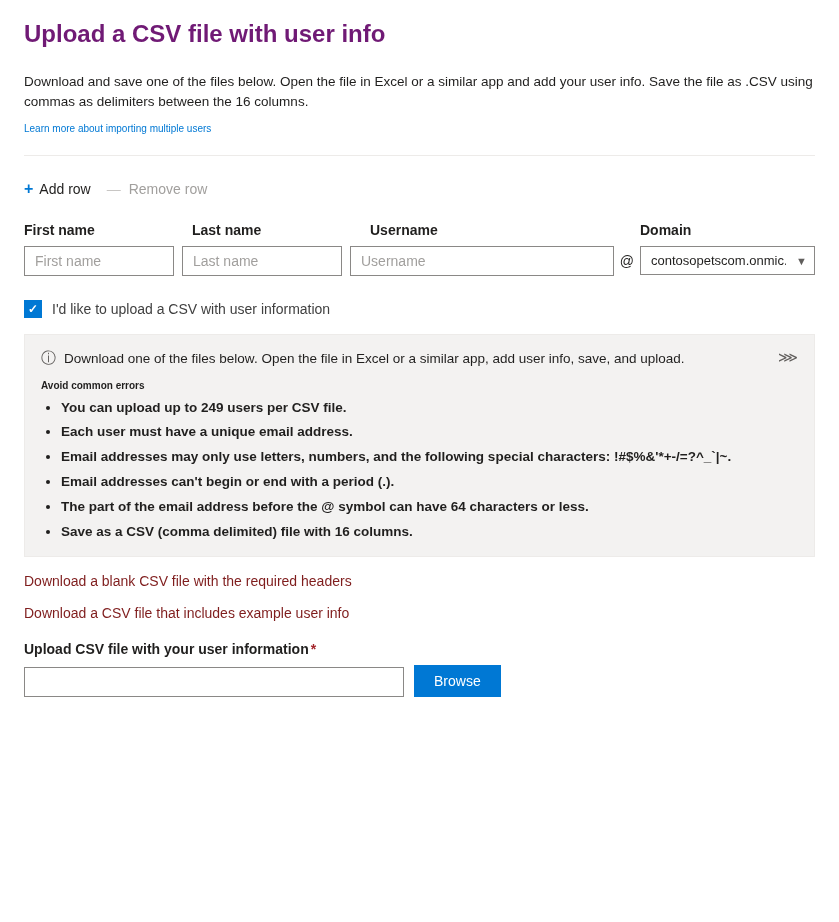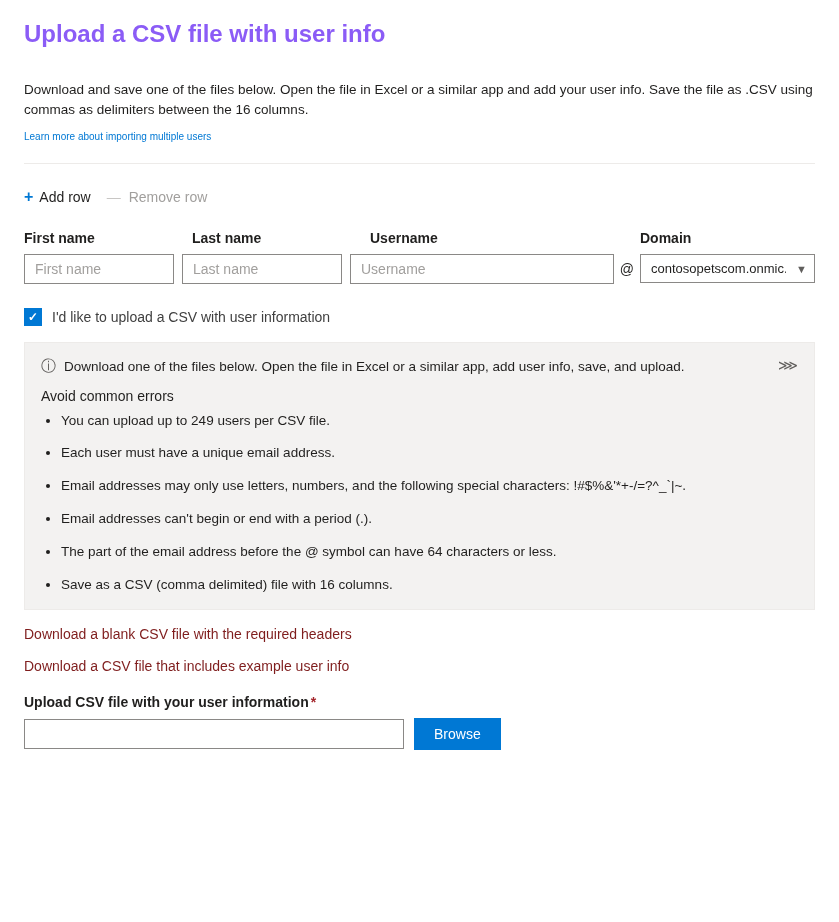--- a/index.html
+++ b/index.html
@@ -9,22 +9,22 @@
       color: #201f1e;
       background: #fff;
       width: 839px;
       min-height: 922px;
       padding: 20px 24px;
     }
 
     h1 {
       font-size: 24px;
       font-weight: 600;
-      margin-bottom: 32px;
-      color: #8b5cf6;
+      margin-bottom: 24px;
+      color: #701a75;
     }
 
     .description {
       font-size: 13.5px;
       color: #201f1e;
       line-height: 1.5;
       margin-bottom: 6px;
     }
 
     .learn-more-link {
@@ -217,32 +217,33 @@
 
     .collapse-icon {
       font-size: 14px;
       color: #605e5c;
       cursor: pointer;
       flex-shrink: 0;
       margin-left: 16px;
     }
 
     .avoid-errors-title {
-      font-size: 14px;
-      font-weight: 400;
+      font-size: 10px;
+      font-weight: 700;
       margin-bottom: 8px;
       margin-top: 12px;
     }
 
     .error-list {
       list-style: disc;
       padding-left: 20px;
       display: flex;
       flex-direction: column;
-      gap: 14px;
+      gap: 6px;
+      font-weight: bold;
     }
 
     .error-list li {
       font-size: 13.5px;
       color: #201f1e;
       line-height: 1.4;
     }
 
     .download-link {
       display: block;
@@ -263,21 +264,21 @@
       margin-bottom: 8px;
     }
 
     .required-star {
       color: #a4262c;
       margin-left: 2px;
     }
 
     .upload-row {
       display: flex;
-      align-items: center;
+      align-items: flex-end;
       gap: 10px;
     }
 
     .upload-input {
       flex: 1;
       border: 1px solid #8a8886;
       padding: 6px 10px;
       font-size: 14px;
       color: #201f1e;
       background: #fff;

